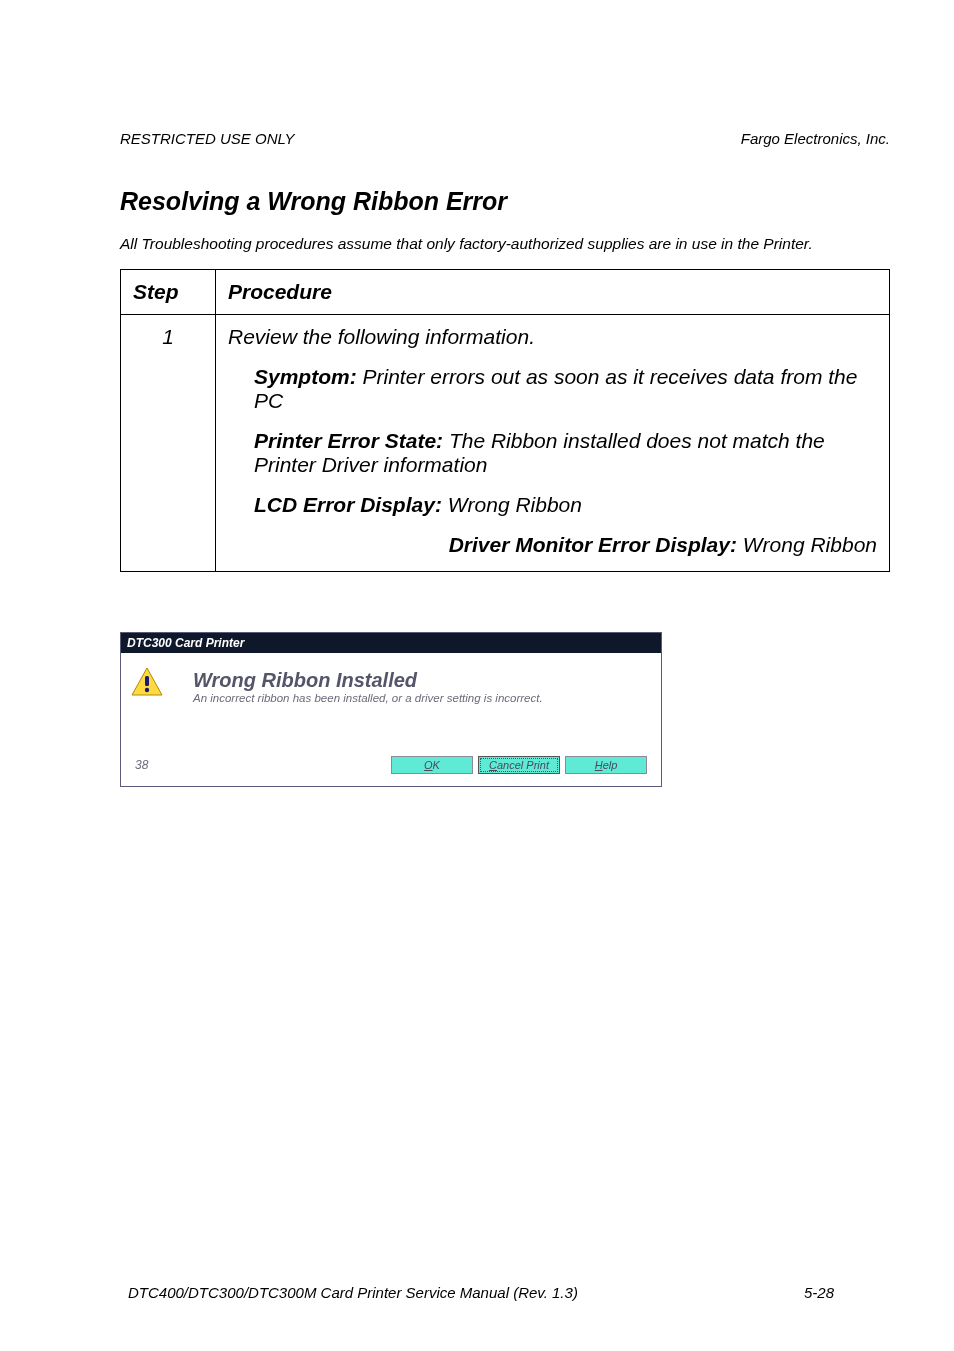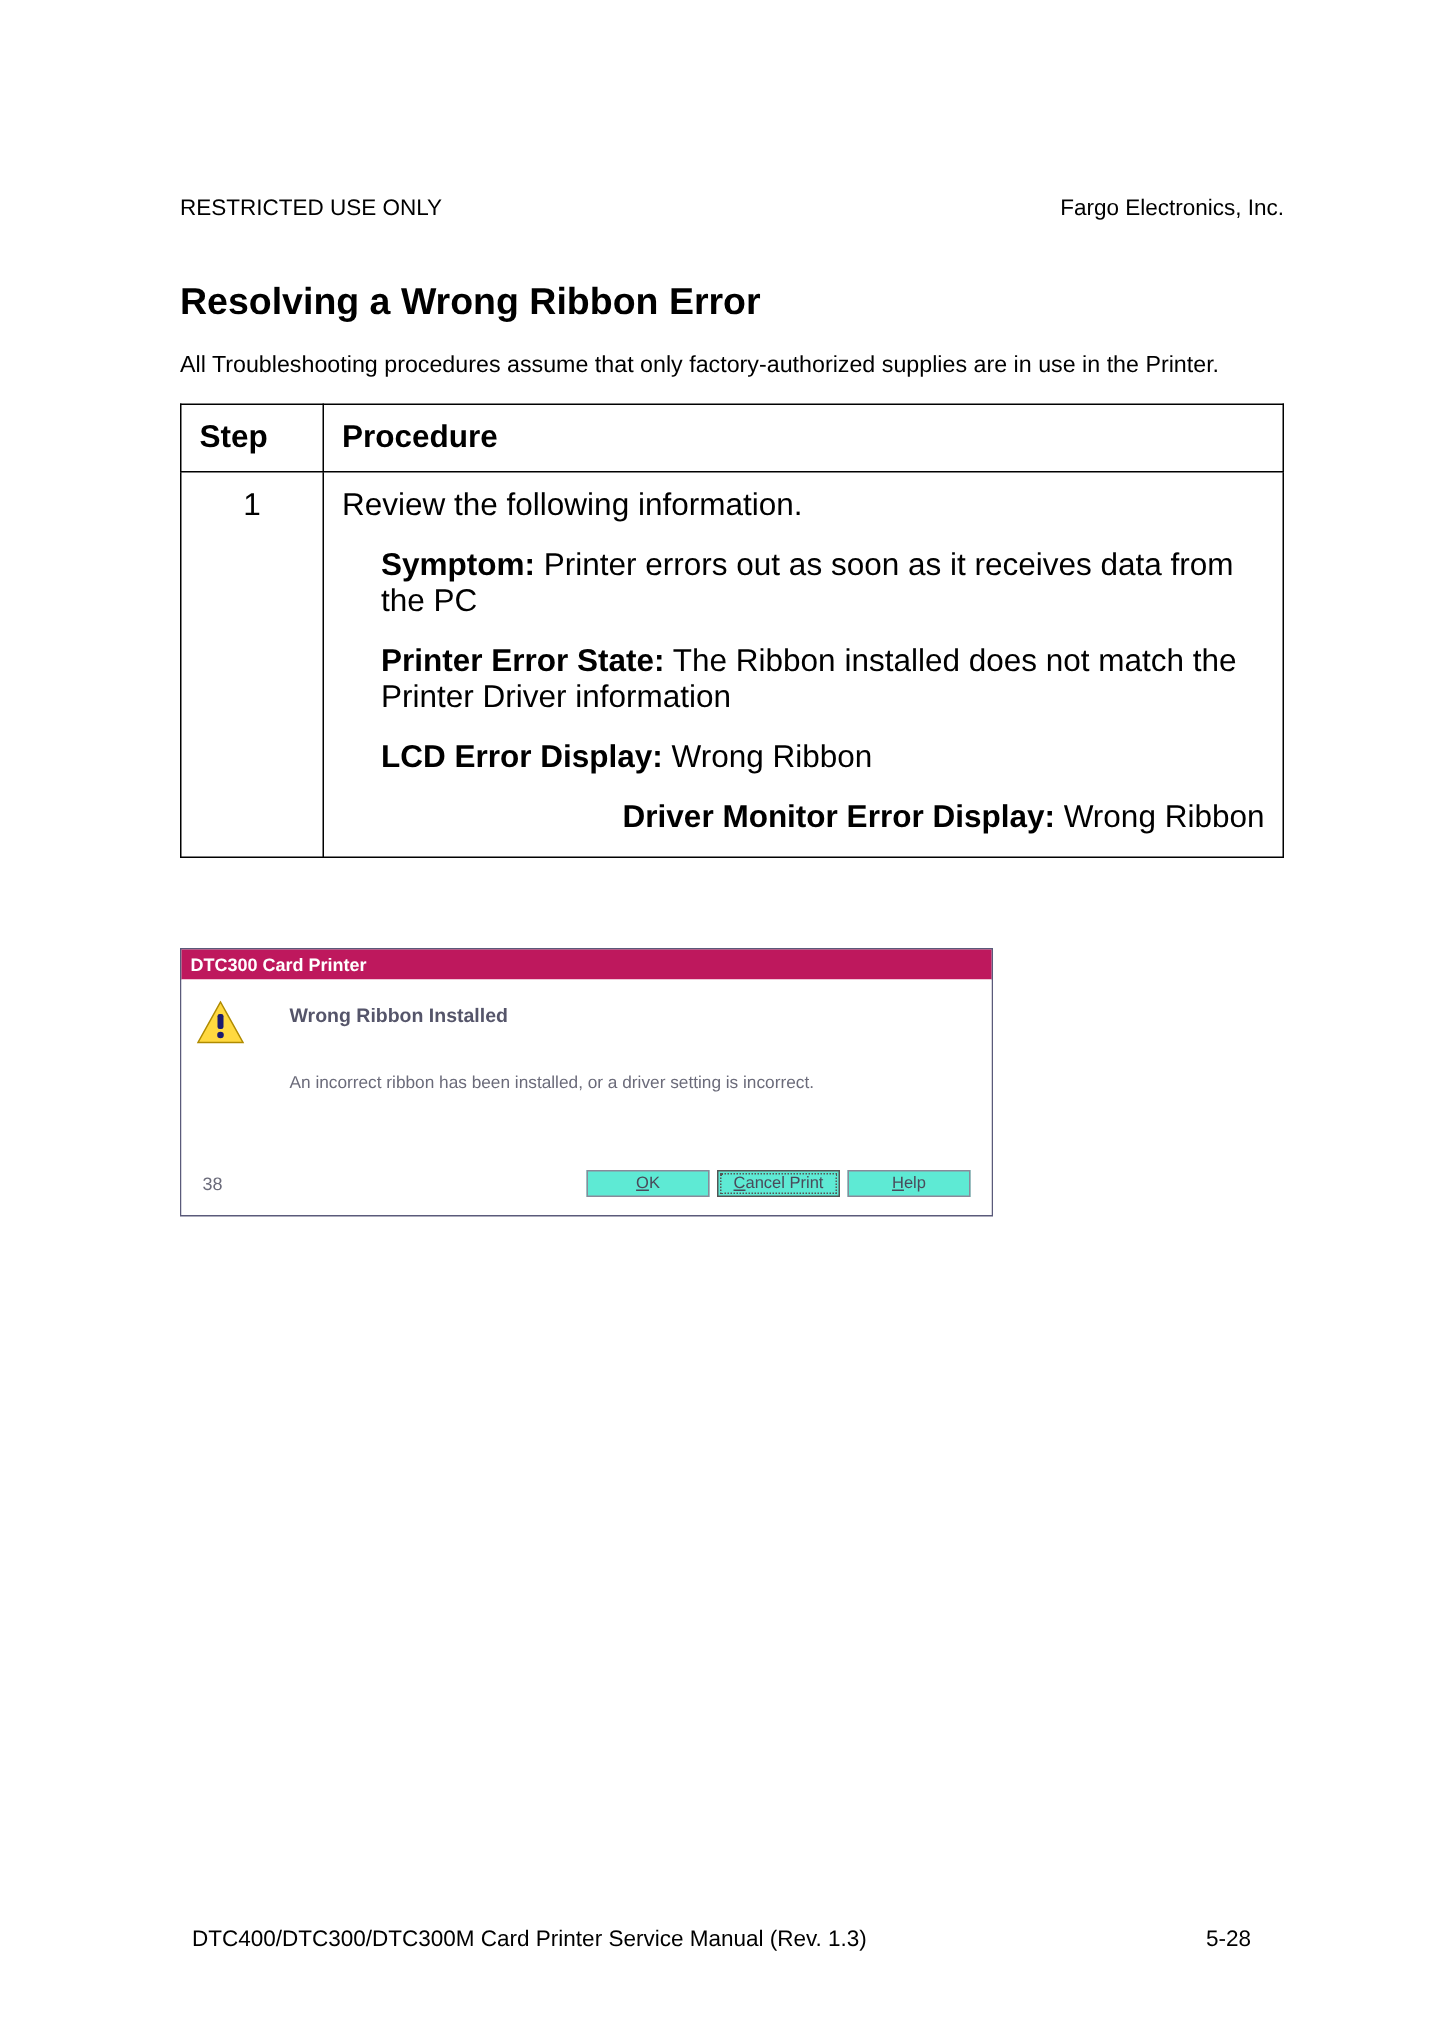--- a/index.html
+++ b/index.html
@@ -5,24 +5,25 @@
   body {
     margin: 0;
     padding: 0;
     background: #ffffff;
     font-family: Arial, Helvetica, sans-serif;
     color: #000;
     width: 954px;
   }
   .page {
     width: 954px;
-    padding: 130px 98px 60px 120px;
+    padding: 130px 64px 60px 120px;
     box-sizing: border-box;
     min-height: 1351px;
     position: relative;
+    font-style: italic;
   }
   .header-row {
     display: flex;
     justify-content: space-between;
     font-size: 15px;
     margin-bottom: 40px;
   }
   .section-title {
     font-size: 25px;
     font-weight: bold;
@@ -52,21 +53,21 @@
   .procedure-body p:last-child { margin-bottom: 4px; text-align: right; }
   .indent-block { padding-left: 26px; }
   
   
   .dialog-wrap {
     margin-top: 60px;
     width: 540px;
     border: 1px solid #5a5a7a;
   }
   .dialog-title {
-    background: #be185d;
+    background: #0f172a;
     color: #ffffff;
     font-weight: bold;
     font-size: 12px;
     padding: 3px 6px;
     font-family: Tahoma, Arial, sans-serif;
   }
   .dialog-body {
     background: #fff;
     display: flex;
     padding: 0;
@@ -77,23 +78,22 @@
   }
   .dialog-content {
     flex: 1;
     padding: 14px 14px 6px 2px;
     color: #6b6b7a;
     font-family: Tahoma, Arial, sans-serif;
     font-size: 11.5px;
   }
   .dialog-heading {
     font-weight: bold;
-    font-size: 13px;
+    font-size: 20px;
     color: #55556a;
-    margin-bottom: 32px;
     margin-top: 2px;
   }
   .dialog-para {
     margin-bottom: 36px;
     line-height: 1.2;
   }
   .dialog-footer {
     display: flex;
     align-items: center;
     padding: 8px 14px 12px 14px;

